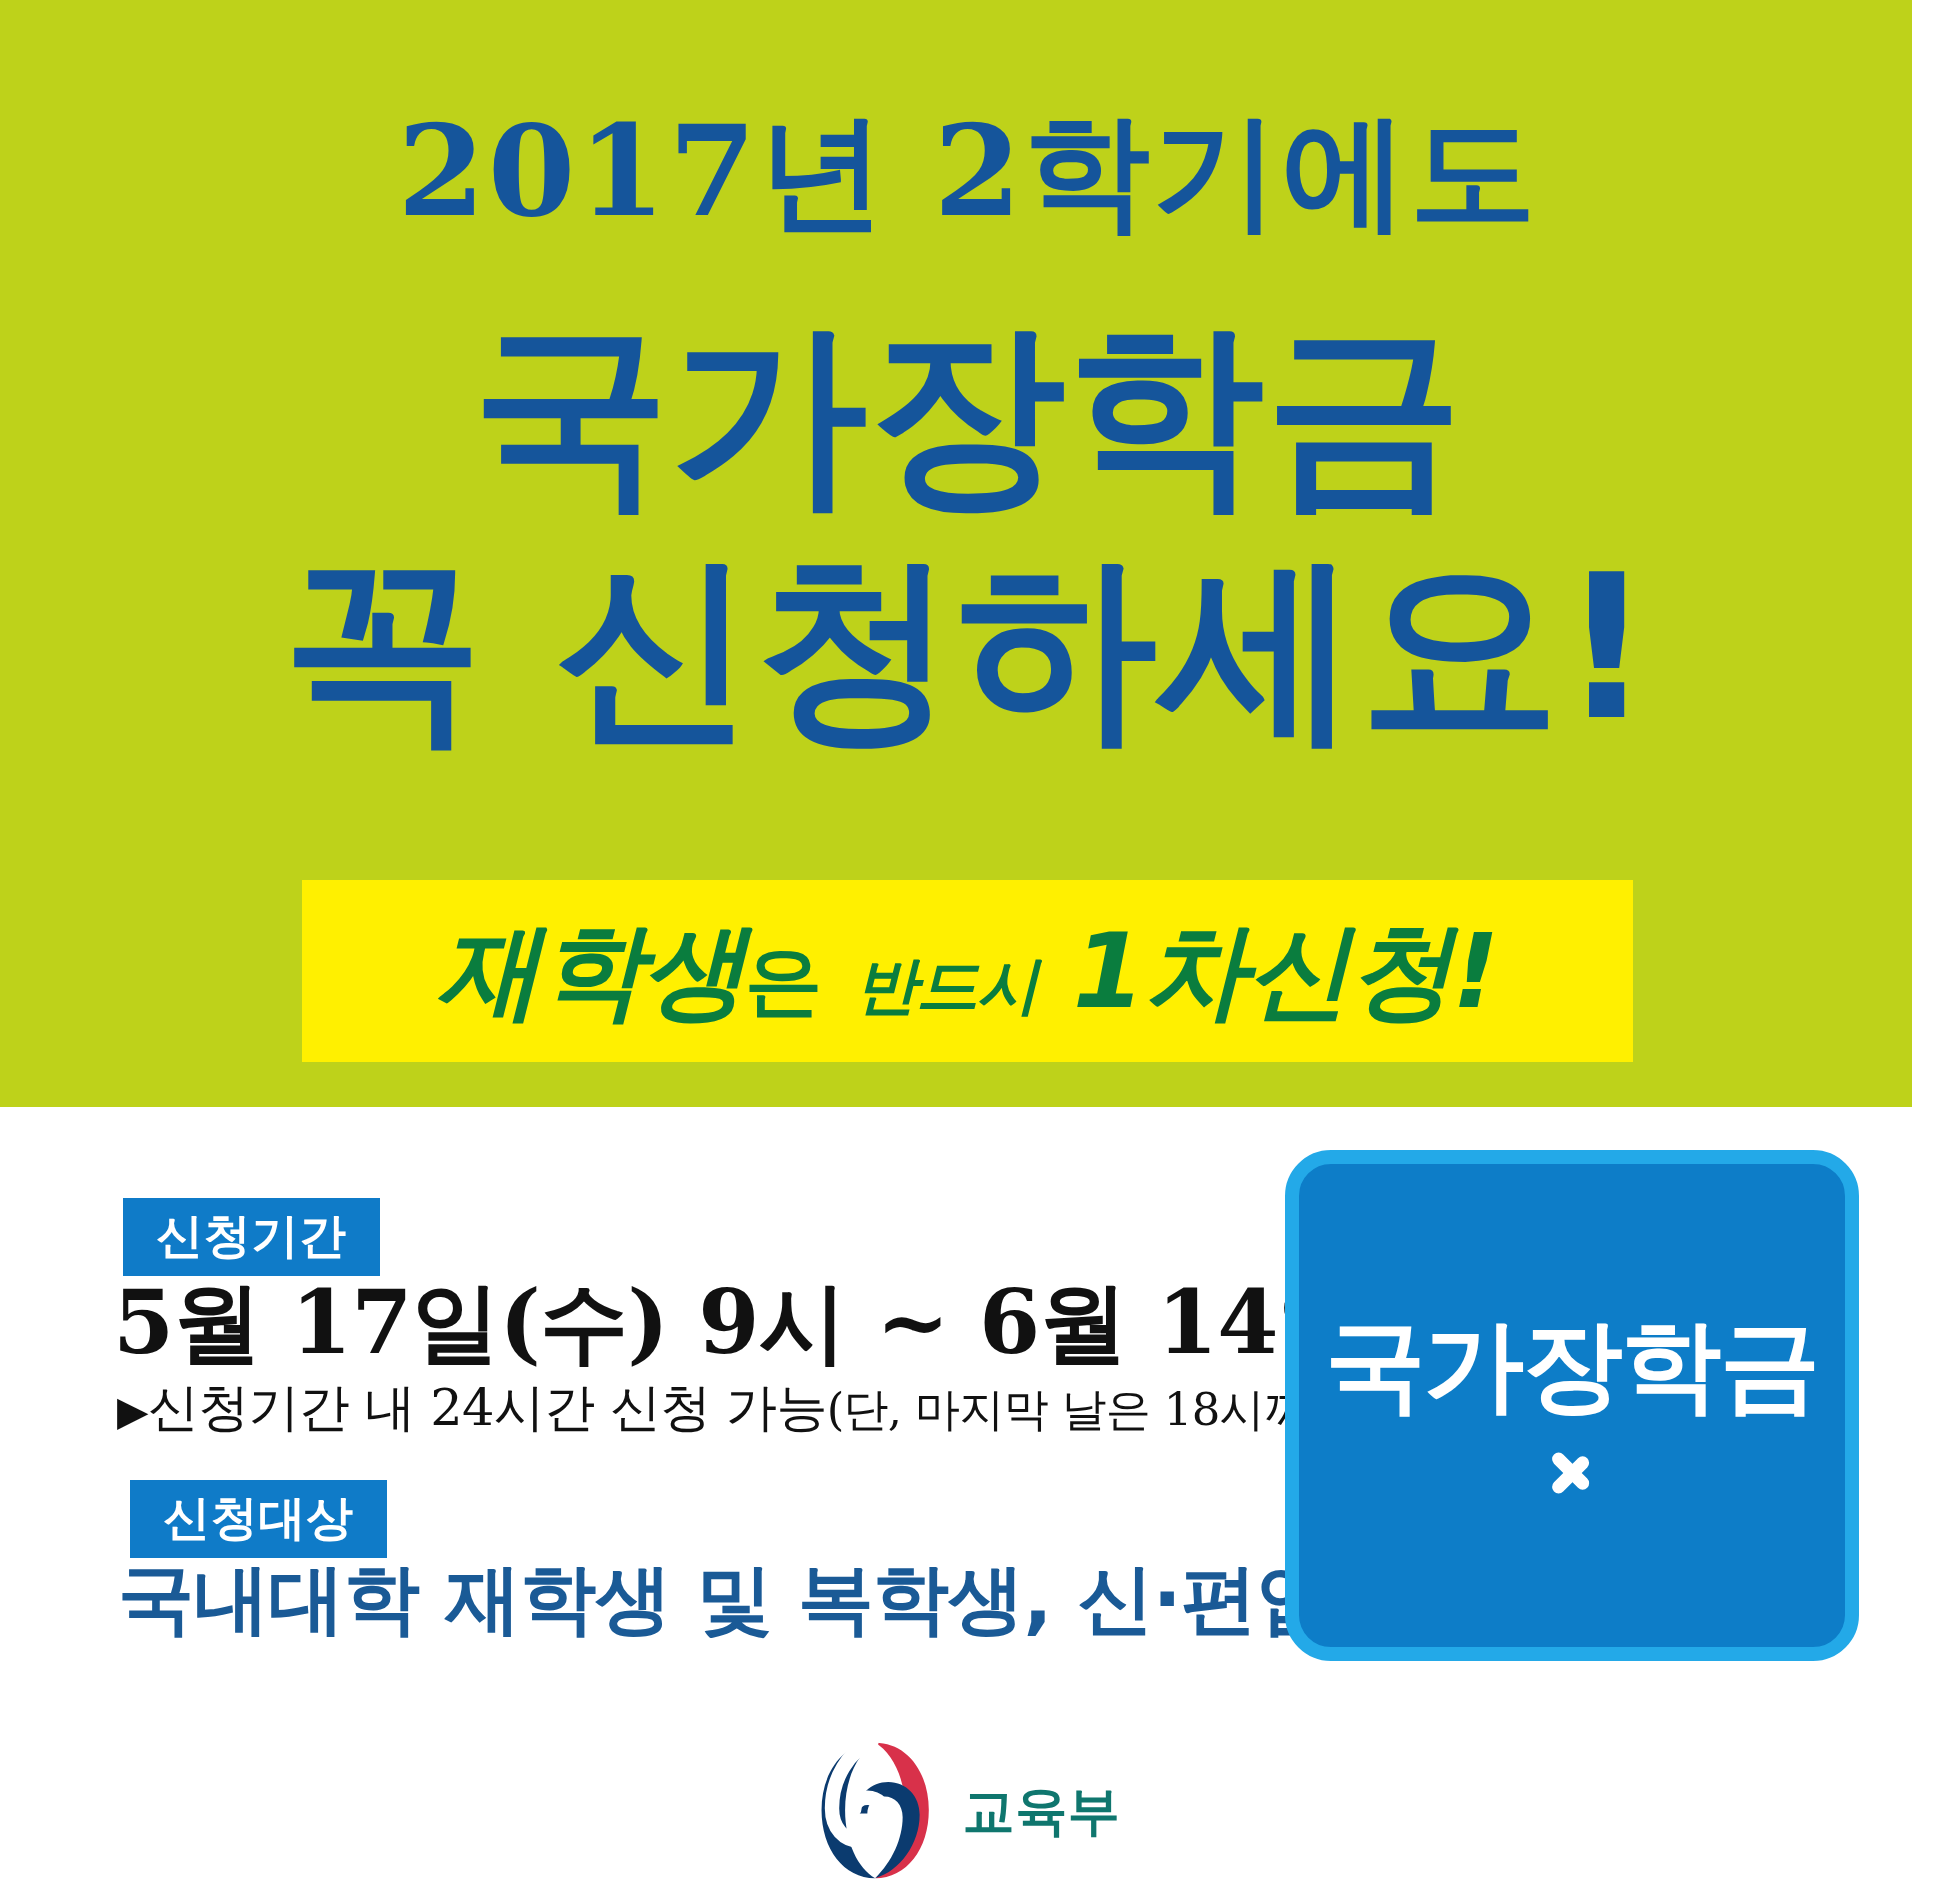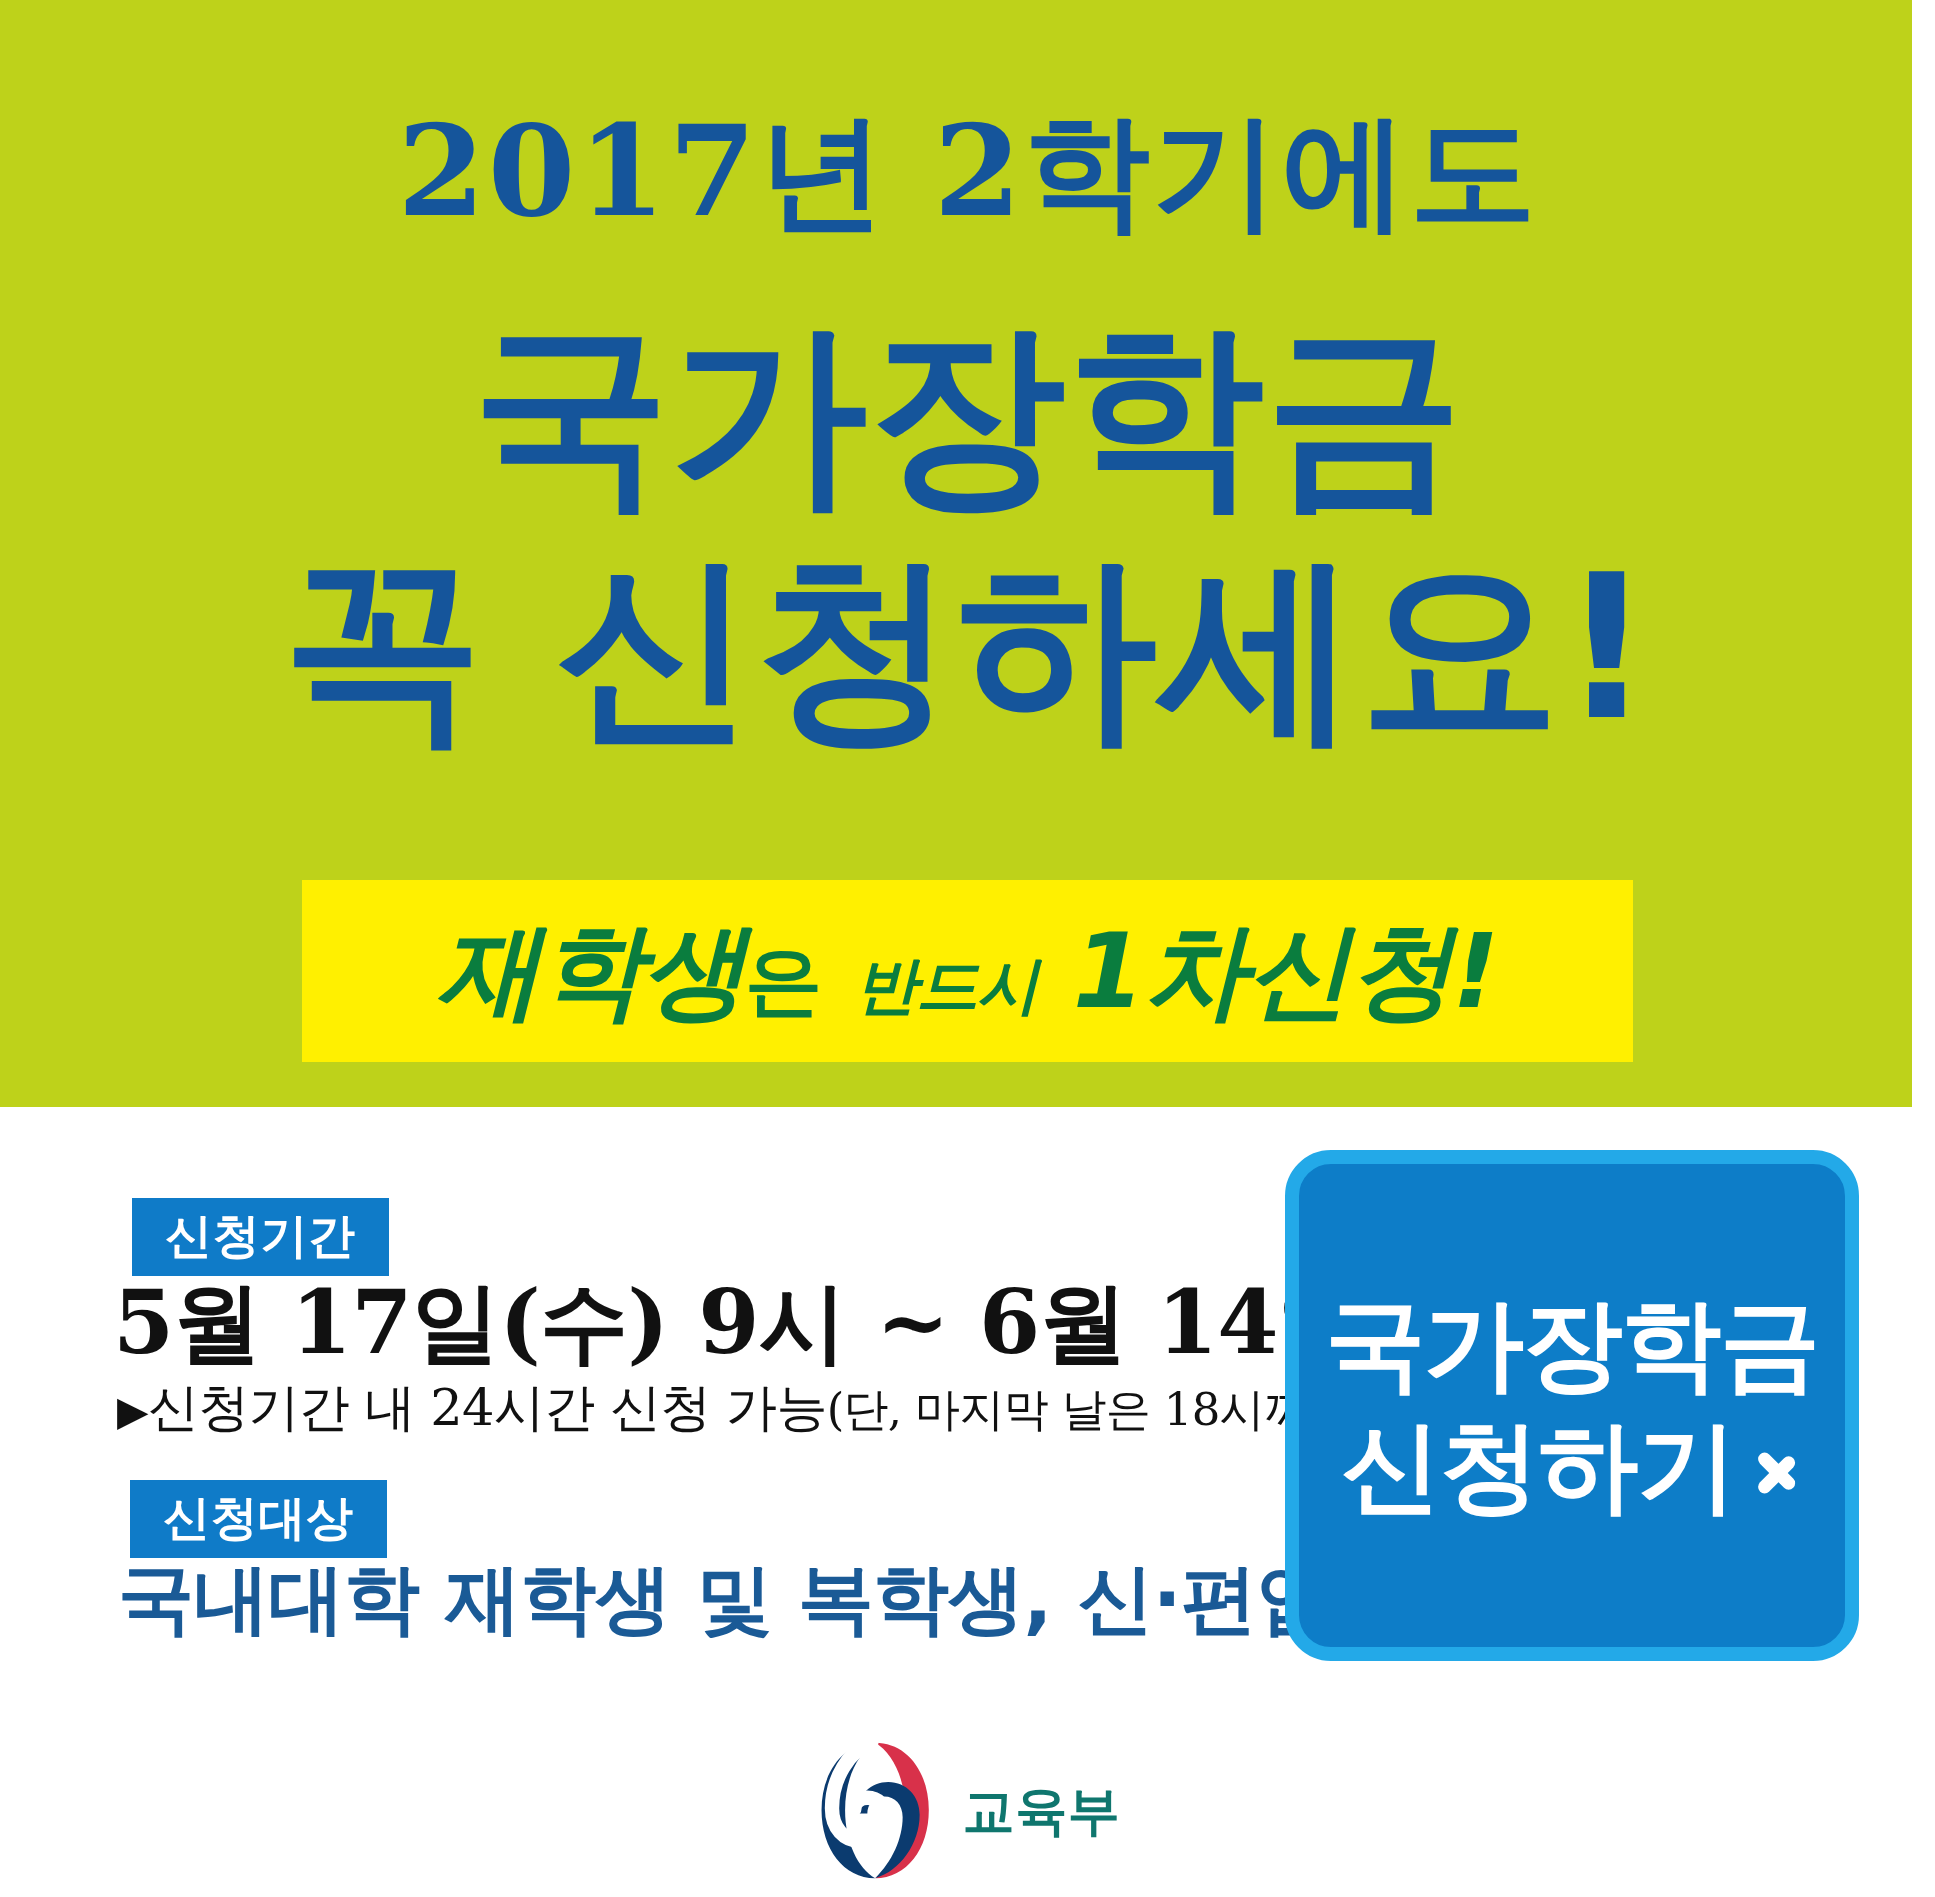--- a/index.html
+++ b/index.html
@@ -99,21 +99,21 @@
     position: absolute;
     background: #0f7bc8;
     color: #ffffff;
     font-size: 47px;
     font-weight: 700;
     line-height: 1;
     padding: 14.4px 33px 17px 33px;
     white-space: nowrap;
     letter-spacing: 0.7px;
   }
-  .badge-period { left: 132px; top: 1198px; }
+  .badge-period { left: 123px; top: 1198px; }
   .badge-target { left: 130px; top: 1480px; text-align: right; }
 
   .date-line {
     position: absolute;
     left: 113px;
     top: 1278px;
     color: #111111;
     font-size: 88px;
     font-weight: 700;
     line-height: 1;
@@ -272,21 +272,20 @@
     <span class="arrow">▶</span><span>신청기간 내 24시간 신청 가능</span><span class="paren">(단, 마지막 날은 18시까지)</span>
   </div>
 
   <div class="badge badge-target">신청대상</div>
 
   <div class="target-line">국내대학 재학생 및 복학생, 신·편입학생</div>
 
   <a class="cta" href="#">
     <span class="cta-l1">국가장학금</span>
     <span class="cta-l2">
-      <span>신청하기</span>
       <span class="chev"></span>
     </span>
   </a>
 
   <div class="logos">
 
     <div class="logo-moe">
       <span class="moe-mark">
         <svg viewBox="0 0 185 215" width="121" height="141" aria-hidden="true">
           <path d="M92 4 C44 4 10 48 10 107 C10 166 44 211 92 211 C66 196 46 156 46 107 C46 58 66 19 92 4 Z" fill="#0b3b6f"></path>

